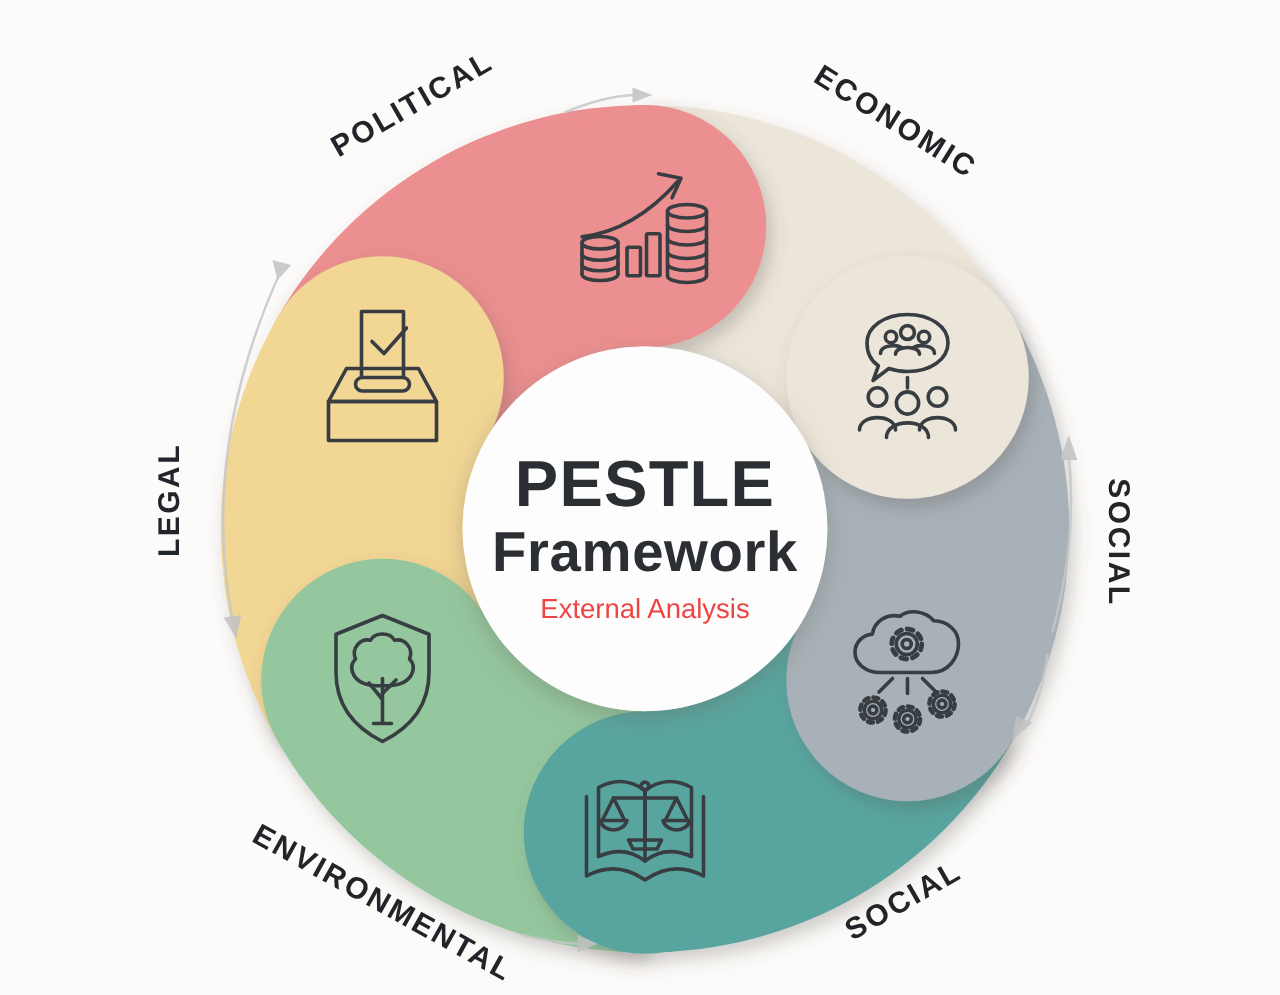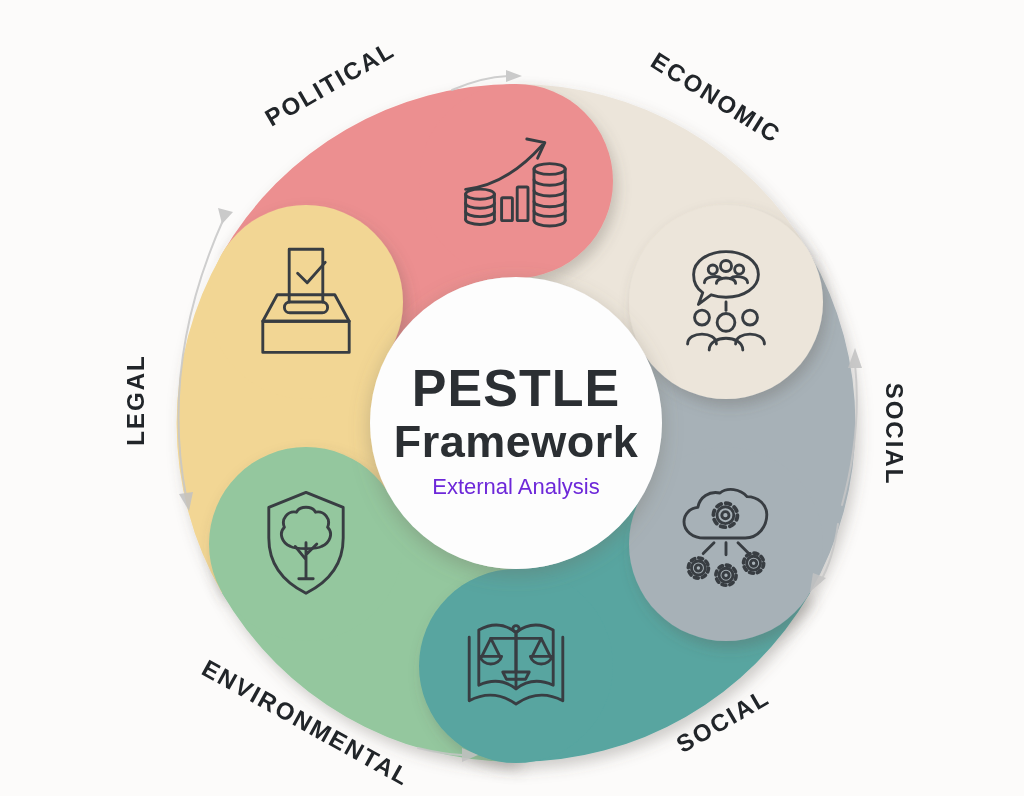--- a/index.html
+++ b/index.html
@@ -23,21 +23,21 @@
   .center-block{
     position:absolute;
     left:516px;top:424px;
     width:280px;
     transform:translate(-50%,-50%);
     text-align:center;
     color:#2b2f33;
   }
   .center-title{font-size:52px;font-weight:800;letter-spacing:1px;line-height:1.08;margin-top:12px;}
   .center-subtitle{font-size:45px;font-weight:700;letter-spacing:0.5px;line-height:1.15;}
-  .center-tagline{font-size:22px;font-weight:400;color:#6d28d9;margin-top:6px;}
+  .center-tagline{font-size:22px;font-weight:400;color:#ef4444;margin-top:6px;}
 </style>
 </head>
 <body>
 
 <div class="stage">
 
   <svg width="1024" height="796" viewBox="0 0 1024 796">
     <defs>
       <filter id="petalShadow" x="-20%" y="-20%" width="140%" height="140%">
         <feDropShadow dx="4" dy="7" stdDeviation="7" flood-color="#5a5248" flood-opacity="0.28"></feDropShadow>

